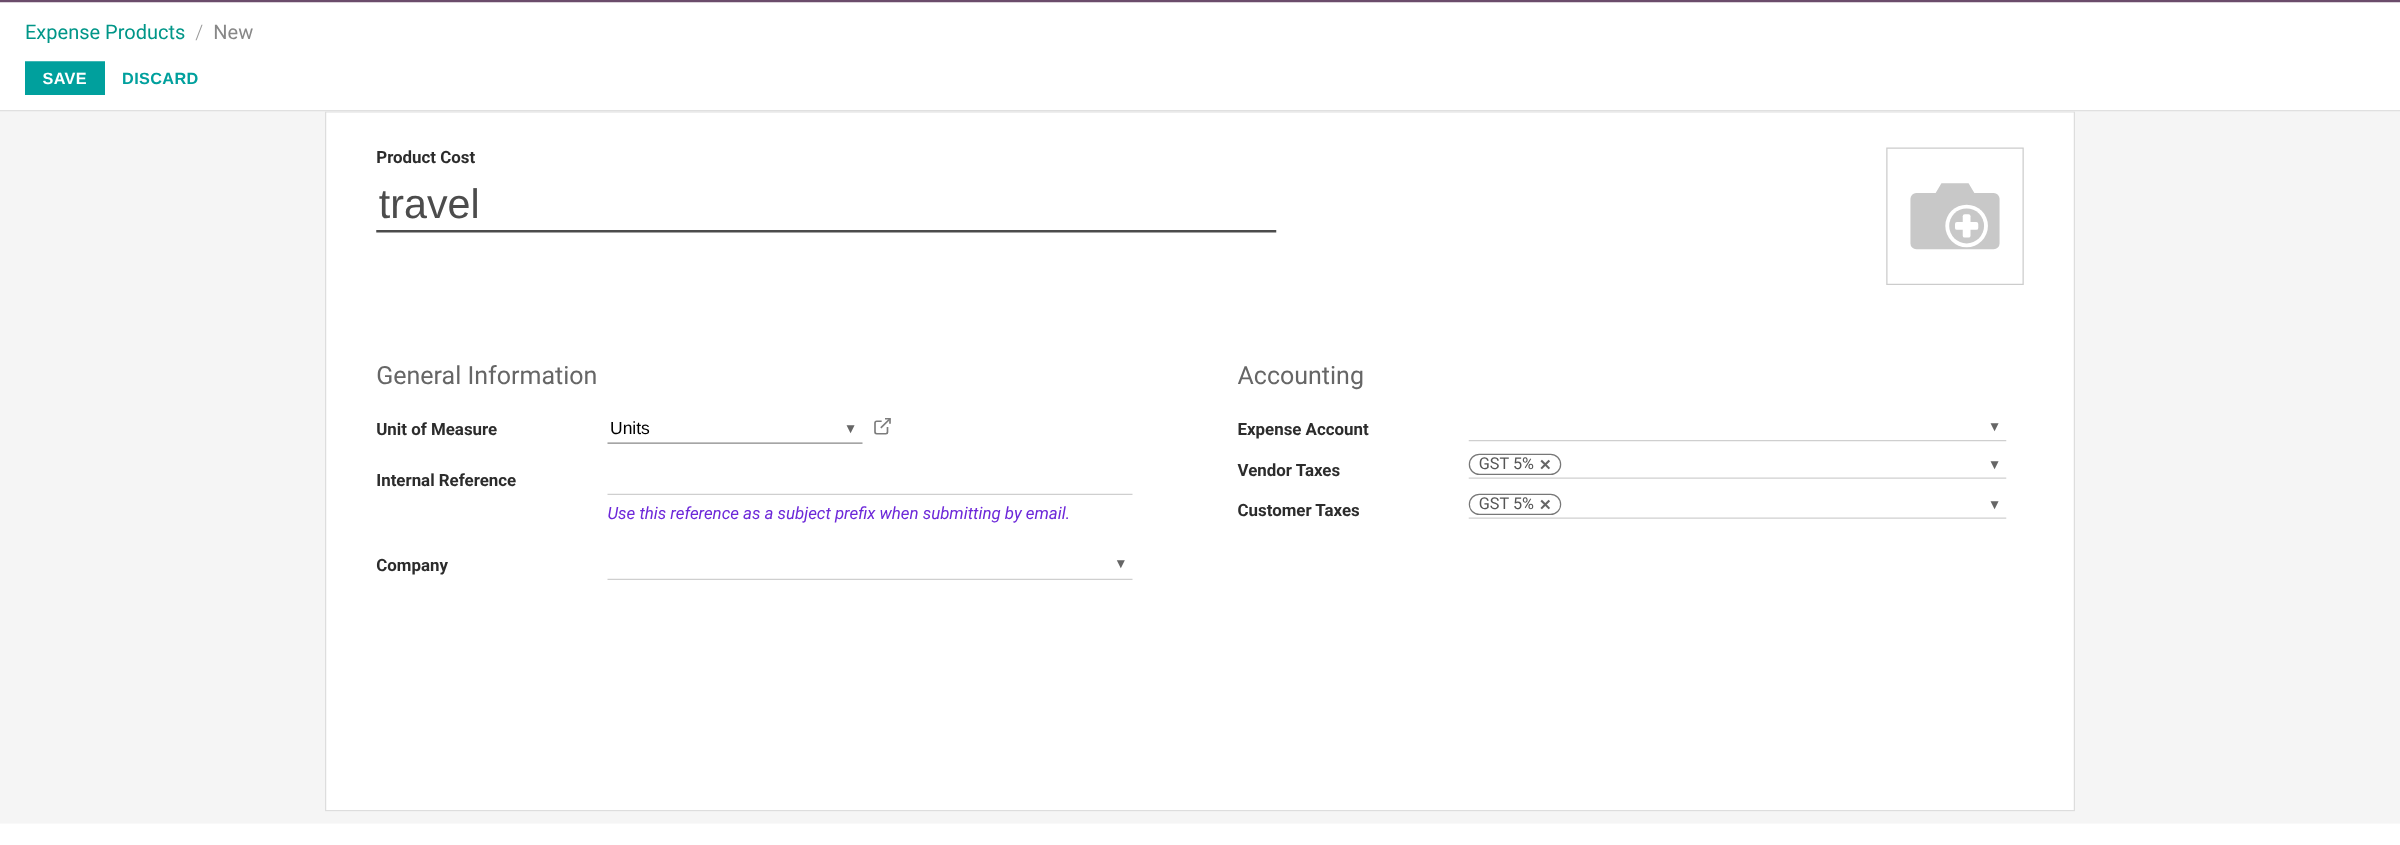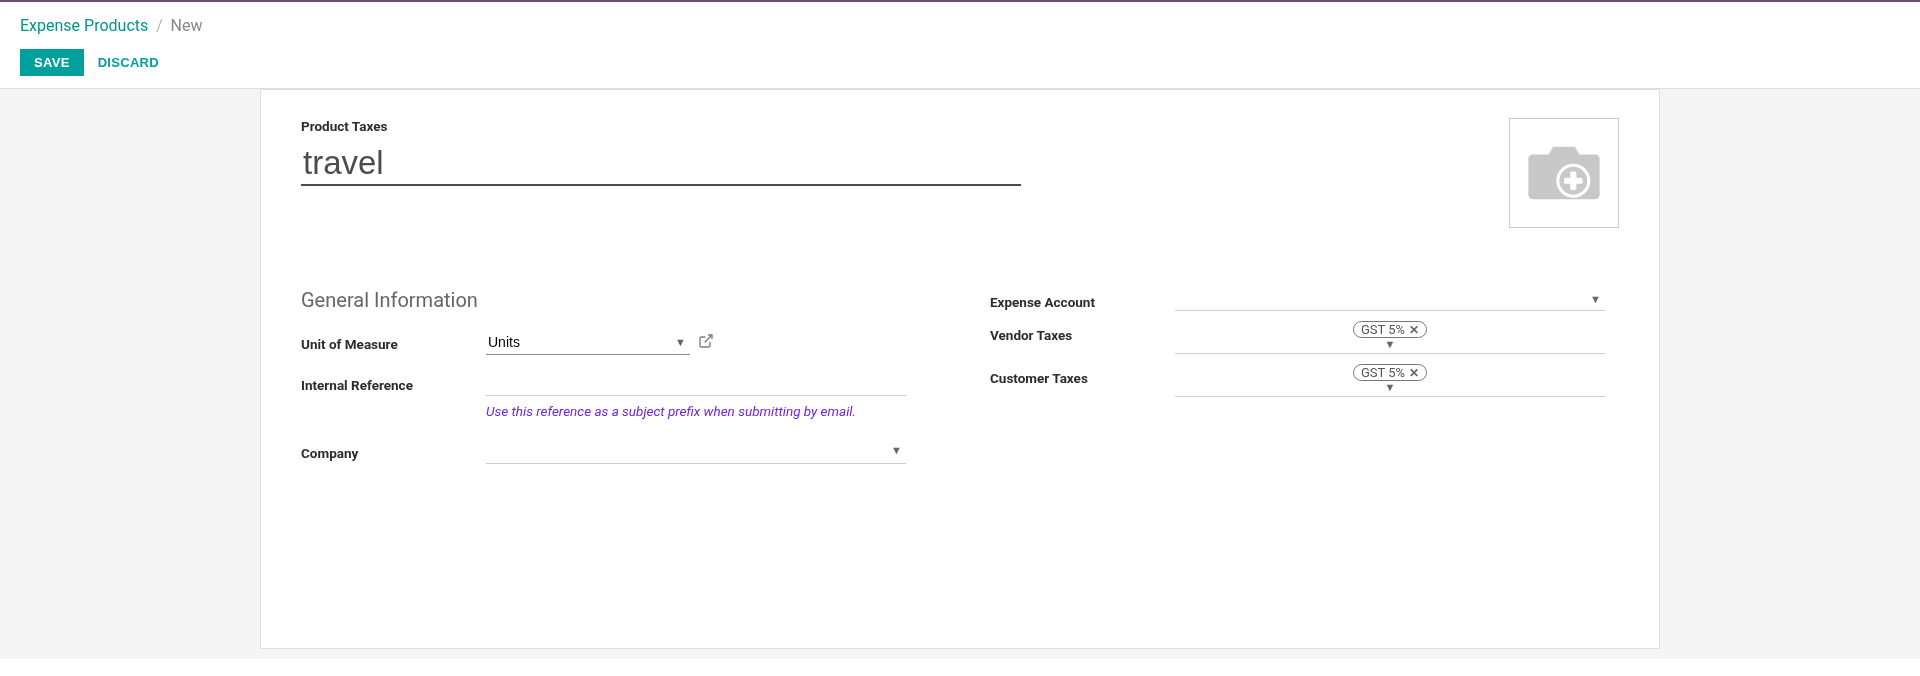--- a/index.html
+++ b/index.html
@@ -191,21 +191,20 @@
     margin-top: 6px;
     line-height: 1.4;
     max-width: 400px;
   }
   .tag-field {
     display: flex;
     align-items: center;
     border-bottom: 1px solid #cfcfcf;
     max-width: 430px;
     padding-bottom: 2px;
-    flex-direction: column;
   }
   .tag-list { flex: 1; display: flex; flex-wrap: wrap; gap: 4px; }
   .tag {
     display: inline-flex;
     align-items: center;
     border: 1.5px solid #777;
     border-radius: 11px;
     padding: 0px 7px;
     font-size: 13px;
     color: #555;
@@ -241,21 +240,21 @@
     <button class="btn-link">DISCARD</button>
   </div>
 </div>
 
 <div class="content-wrap">
 <div class="scroll-area">
   <div class="sheet">
 
     <div class="title-row">
       <div class="title-left">
-        <div class="field-label">Product Taxes</div>
+        <div class="field-label">Product Cost</div>
         <input class="name-input" type="text" value="travel" style="">
       </div>
       <div class="image-box">
         <svg width="80" height="62" viewBox="0 0 100 80">
           <path fill="#c8c8c8" d="M36 6 h28 l6 10 h20 a6 6 0 0 1 6 6 v46 a6 6 0 0 1 -6 6 h-80 a6 6 0 0 1 -6 -6 v-46 a6 6 0 0 1 6 -6 h20 z"></path>
           <circle fill="#ffffff" cx="62" cy="50" r="22"></circle>
           <circle fill="#c8c8c8" cx="62" cy="50" r="18"></circle>
           <rect fill="#ffffff" x="58" y="38" width="8" height="24" rx="2"></rect>
           <rect fill="#ffffff" x="50" y="46" width="24" height="8" rx="2"></rect>
         </svg>
@@ -298,20 +297,21 @@
           <div class="ctrl">
             <div class="select-wrap light" style="max-width:420px;">
               <input type="text" value="" style="">
               <span class="caret">▼</span>
             </div>
           </div>
         </div>
       </div>
 
       <div class="col">
+        <div class="section-title">Accounting</div>
 
         <div class="form-row">
           <div class="lbl">Expense Account</div>
           <div class="ctrl">
             <div class="acct-select">
               <div class="spacer"></div>
               <span class="caret">▼</span>
             </div>
           </div>
         </div>

